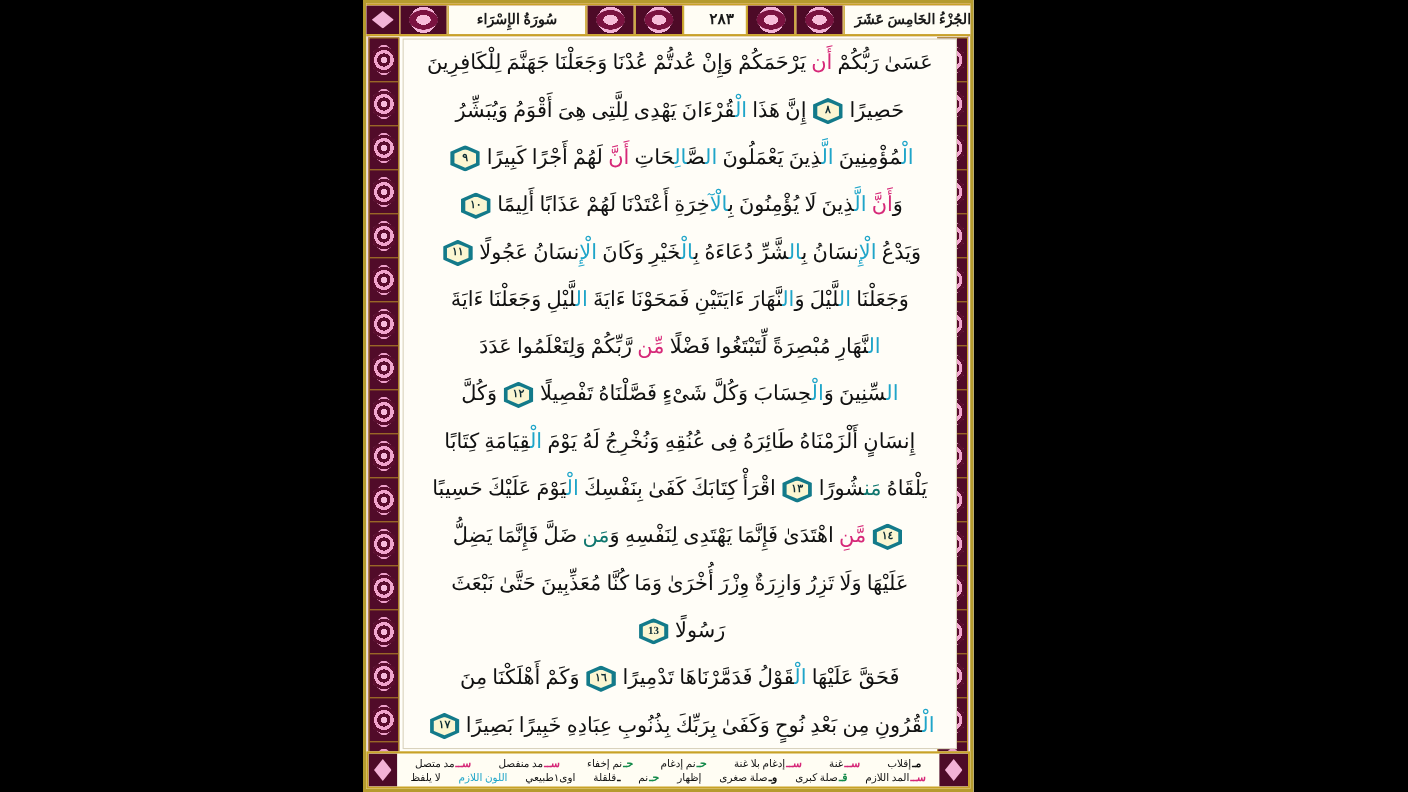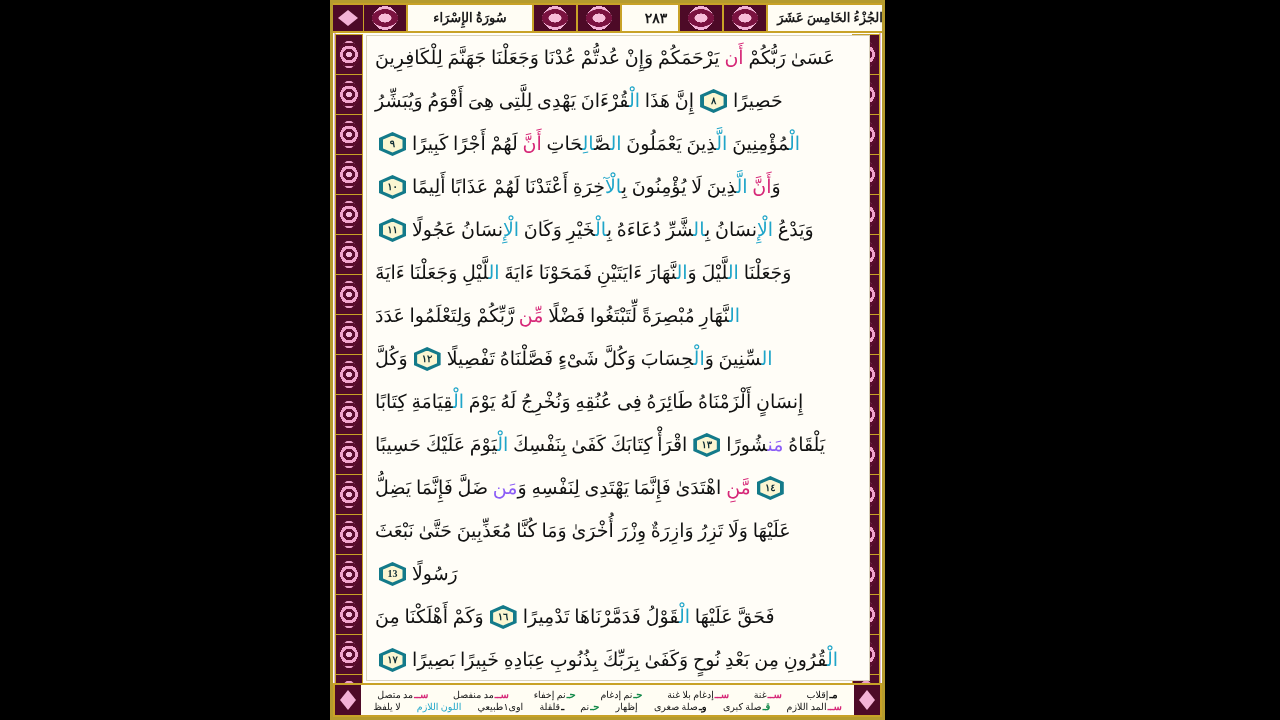--- a/index.html
+++ b/index.html
@@ -131,42 +131,41 @@
     margin: 2px 15px 0 36px;
     flex: 1 1 auto;
     background: #fffdf7;
     border: 1px solid #d9d2bd;
     direction: rtl;
     padding: 4px 8px 2px 8px;
     display: flex;
     flex-direction: column;
     justify-content: space-between;
     overflow: hidden;
-    align-items: flex-end;
   }
 
   .ayah-line {
     direction: rtl;
     text-align: center;
     font-family: "Liberation Serif", serif;
     font-size: 19px;
     line-height: 1.55;
     color: #111;
     white-space: nowrap;
     letter-spacing: 0px;
     height: 36px;
     display: flex;
     align-items: center;
     justify-content: center;
     gap: 2px;
   }
   .ayah-line .w { display: inline-block; }
   .ayah-line .tw-blue  { color: #1fa5c9; }
   .ayah-line .tw-pink  { color: #d62878; }
-  .ayah-line .tw-green { color: #8b5cf6; }
+  .ayah-line .tw-green { color: #0f766e; }
 
   
   .marker {
     display: inline-flex;
     align-items: center;
     justify-content: center;
     width: 27px; height: 24px;
     margin: 0 4px;
     background: #137a8a;
     clip-path: polygon(50% 0, 100% 25%, 100% 75%, 50% 100%, 0 75%, 0 25%);

